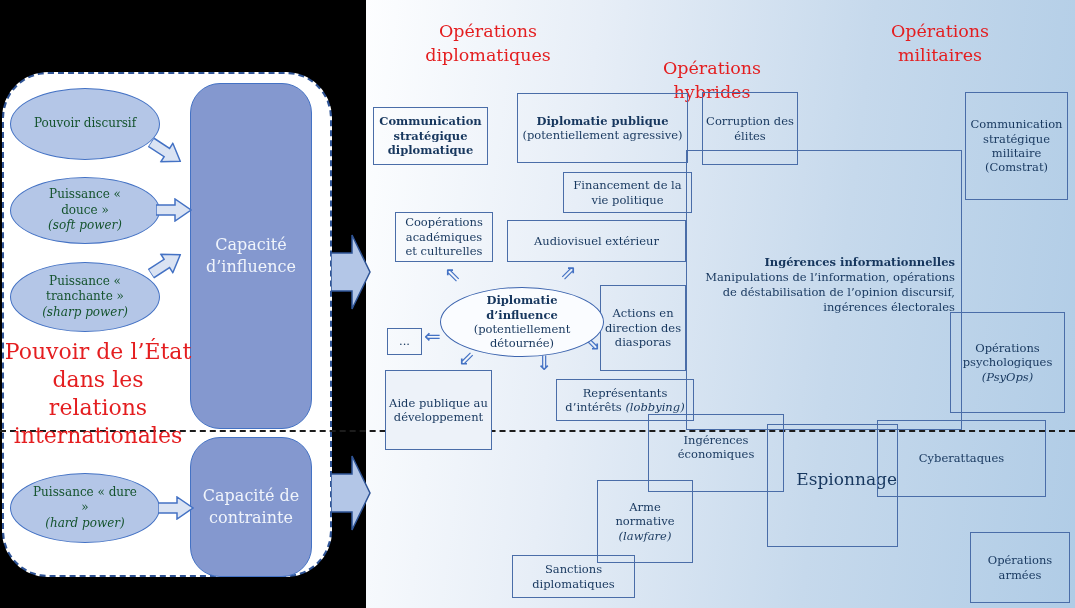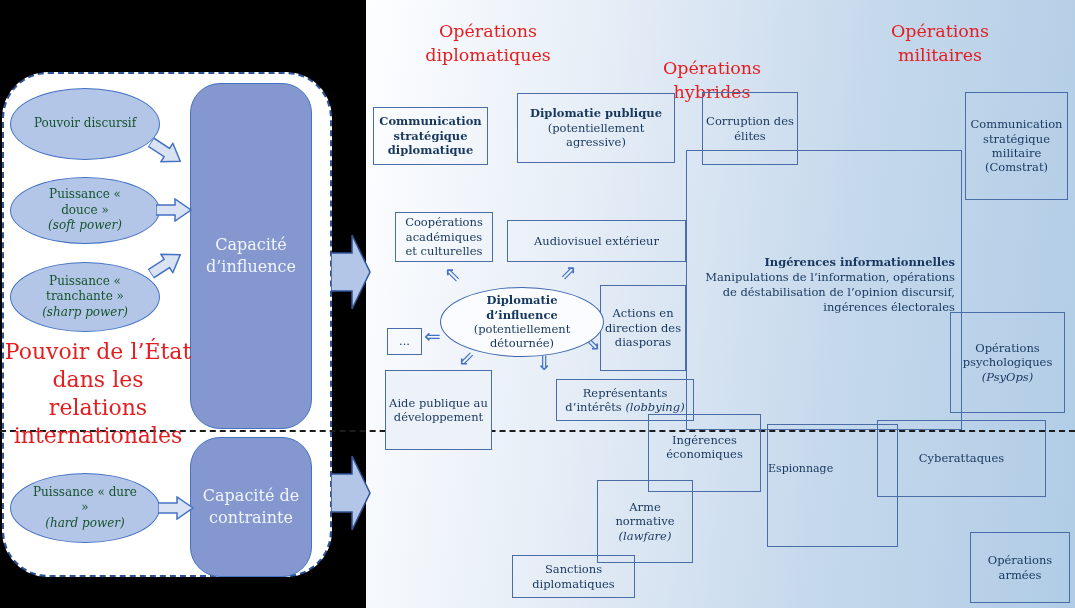--- a/index.html
+++ b/index.html
@@ -111,33 +111,36 @@
     <div class="grp-label">
       <span class="bold blk">Ingérences informationnelles</span>
       <span class="blk">Manipulations de l’information, opérations de déstabilisation de l’opinion discursif, ingérences électorales</span>
     </div>
   </div>
 
   <div class="box" style="left:373px;top:107px;width:115px;height:58px;">
     <span class="bold">Communication stratégique diplomatique</span>
   </div>
 
-  <div class="box" style="left:517px;top:93px;width:158px;height:70px;">
+  <div class="box" style="left:517px;top:93px;width:171px;height:70px;">
     <span class="bold blk">Diplomatie publique</span>
     <span class="blk">(potentiellement agressive)</span>
   </div>
 
   <div class="box" style="left:702px;top:92px;width:96px;height:73px;">
     <span>Corruption des élites</span>
   </div>
 
   <div class="box" style="left:965px;top:92px;width:103px;height:108px;">
     <span>Communication stratégique militaire (Comstrat)</span>
   </div>
 
+  <div class="box" style="left:563px;top:172px;width:129px;height:41px;">
+    <span>Financement de la vie politique</span>
+  </div>
 
   <div class="box" style="left:395px;top:212px;width:98px;height:50px;">
     <span>Coopérations académiques et culturelles</span>
   </div>
 
   <div class="box" style="left:507px;top:220px;width:179px;height:42px;">
     <span>Audiovisuel extérieur</span>
   </div>
 
   <div class="box oval" style="left:440px;top:287px;width:164px;height:70px;">
@@ -167,26 +170,26 @@
   <div class="box" style="left:556px;top:379px;width:138px;height:42px;">
     <span><span>Représentants d’intérêts</span>
       <span class="it">(lobbying)</span></span>
   </div>
 
   <div class="box" style="left:950px;top:312px;width:115px;height:101px;">
     <span class="blk">Opérations psychologiques</span>
     <span class="it blk">(PsyOps)</span>
   </div>
 
-  <div class="box" style="left:648px;top:414px;width:113px;height:78px;align-items:center;justify-content:flex-start;padding-top:18px;">
+  <div class="box" style="left:648px;top:414px;width:136px;height:78px;align-items:center;justify-content:flex-start;padding-top:18px;">
     <span>Ingérences économiques</span>
   </div>
 
   <div class="grp" style="left:767px;top:424px;width:131px;height:123px;">
-    <div style="position:absolute;top:37px;left:0;right:0;text-align:left;color:#17375e;font-size:11px;">Espionnage</div>
+    <div style="position:absolute;top:44px;left:0;right:0;text-align:right;color:#17375e;font-size:17px;">Espionnage</div>
   </div>
 
   <div class="box" style="left:877px;top:420px;width:169px;height:77px;">
     <span>Cyberattaques</span>
   </div>
 
   <div class="box" style="left:597px;top:480px;width:96px;height:83px;">
     <span style="width:70px;">Arme normative</span>
     <span class="it">(lawfare)</span>
   </div>

